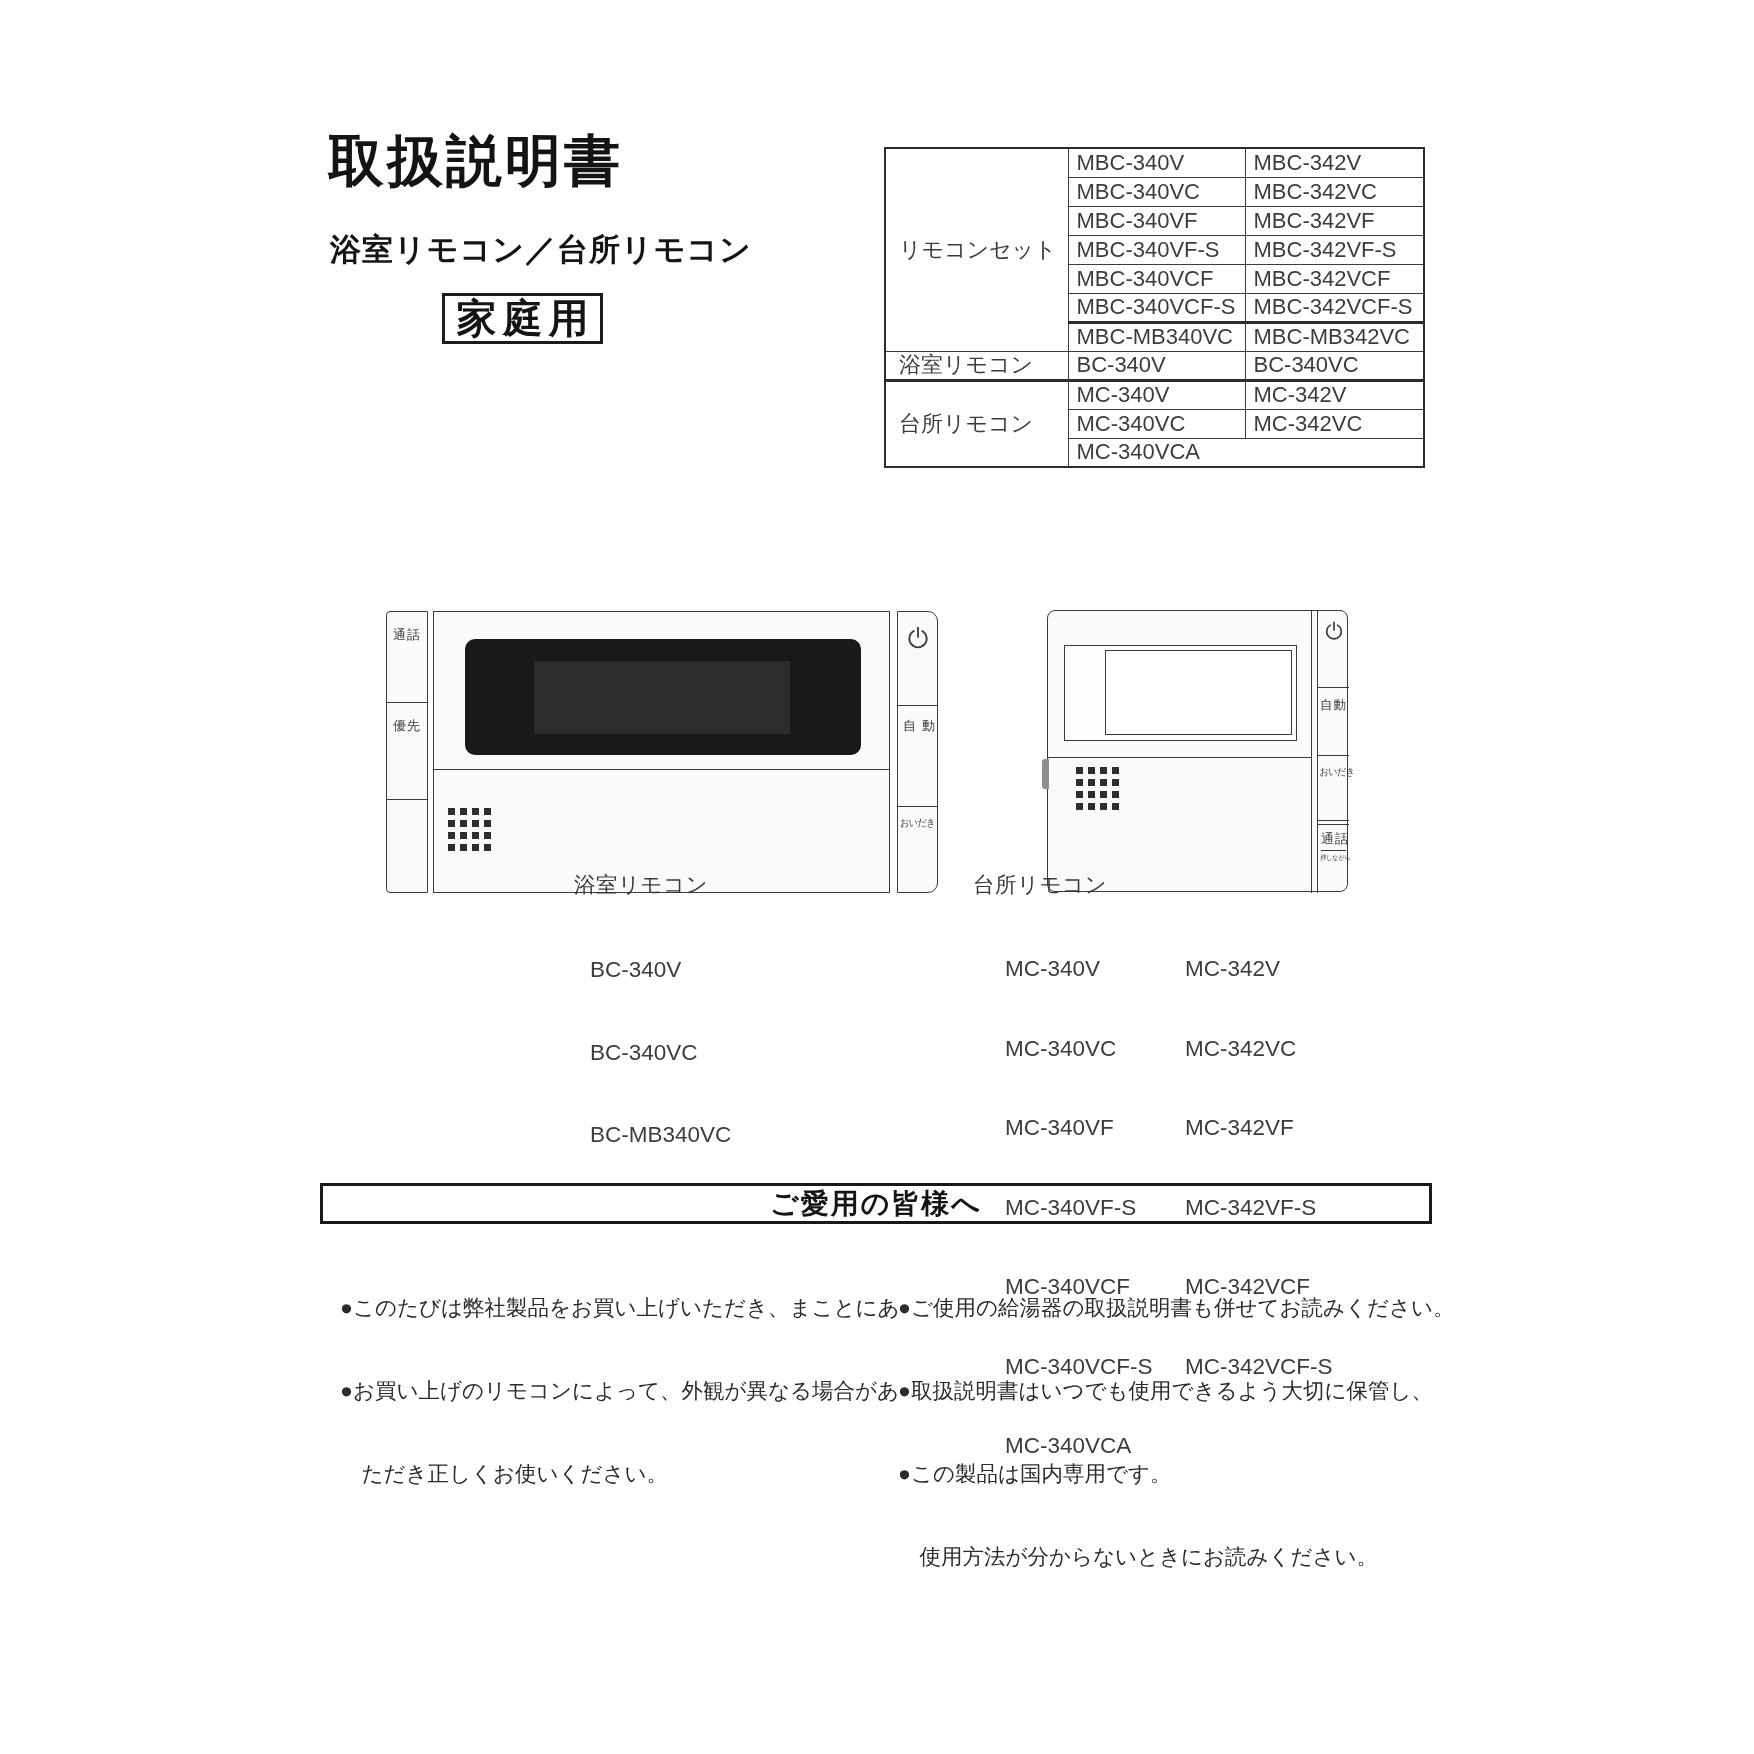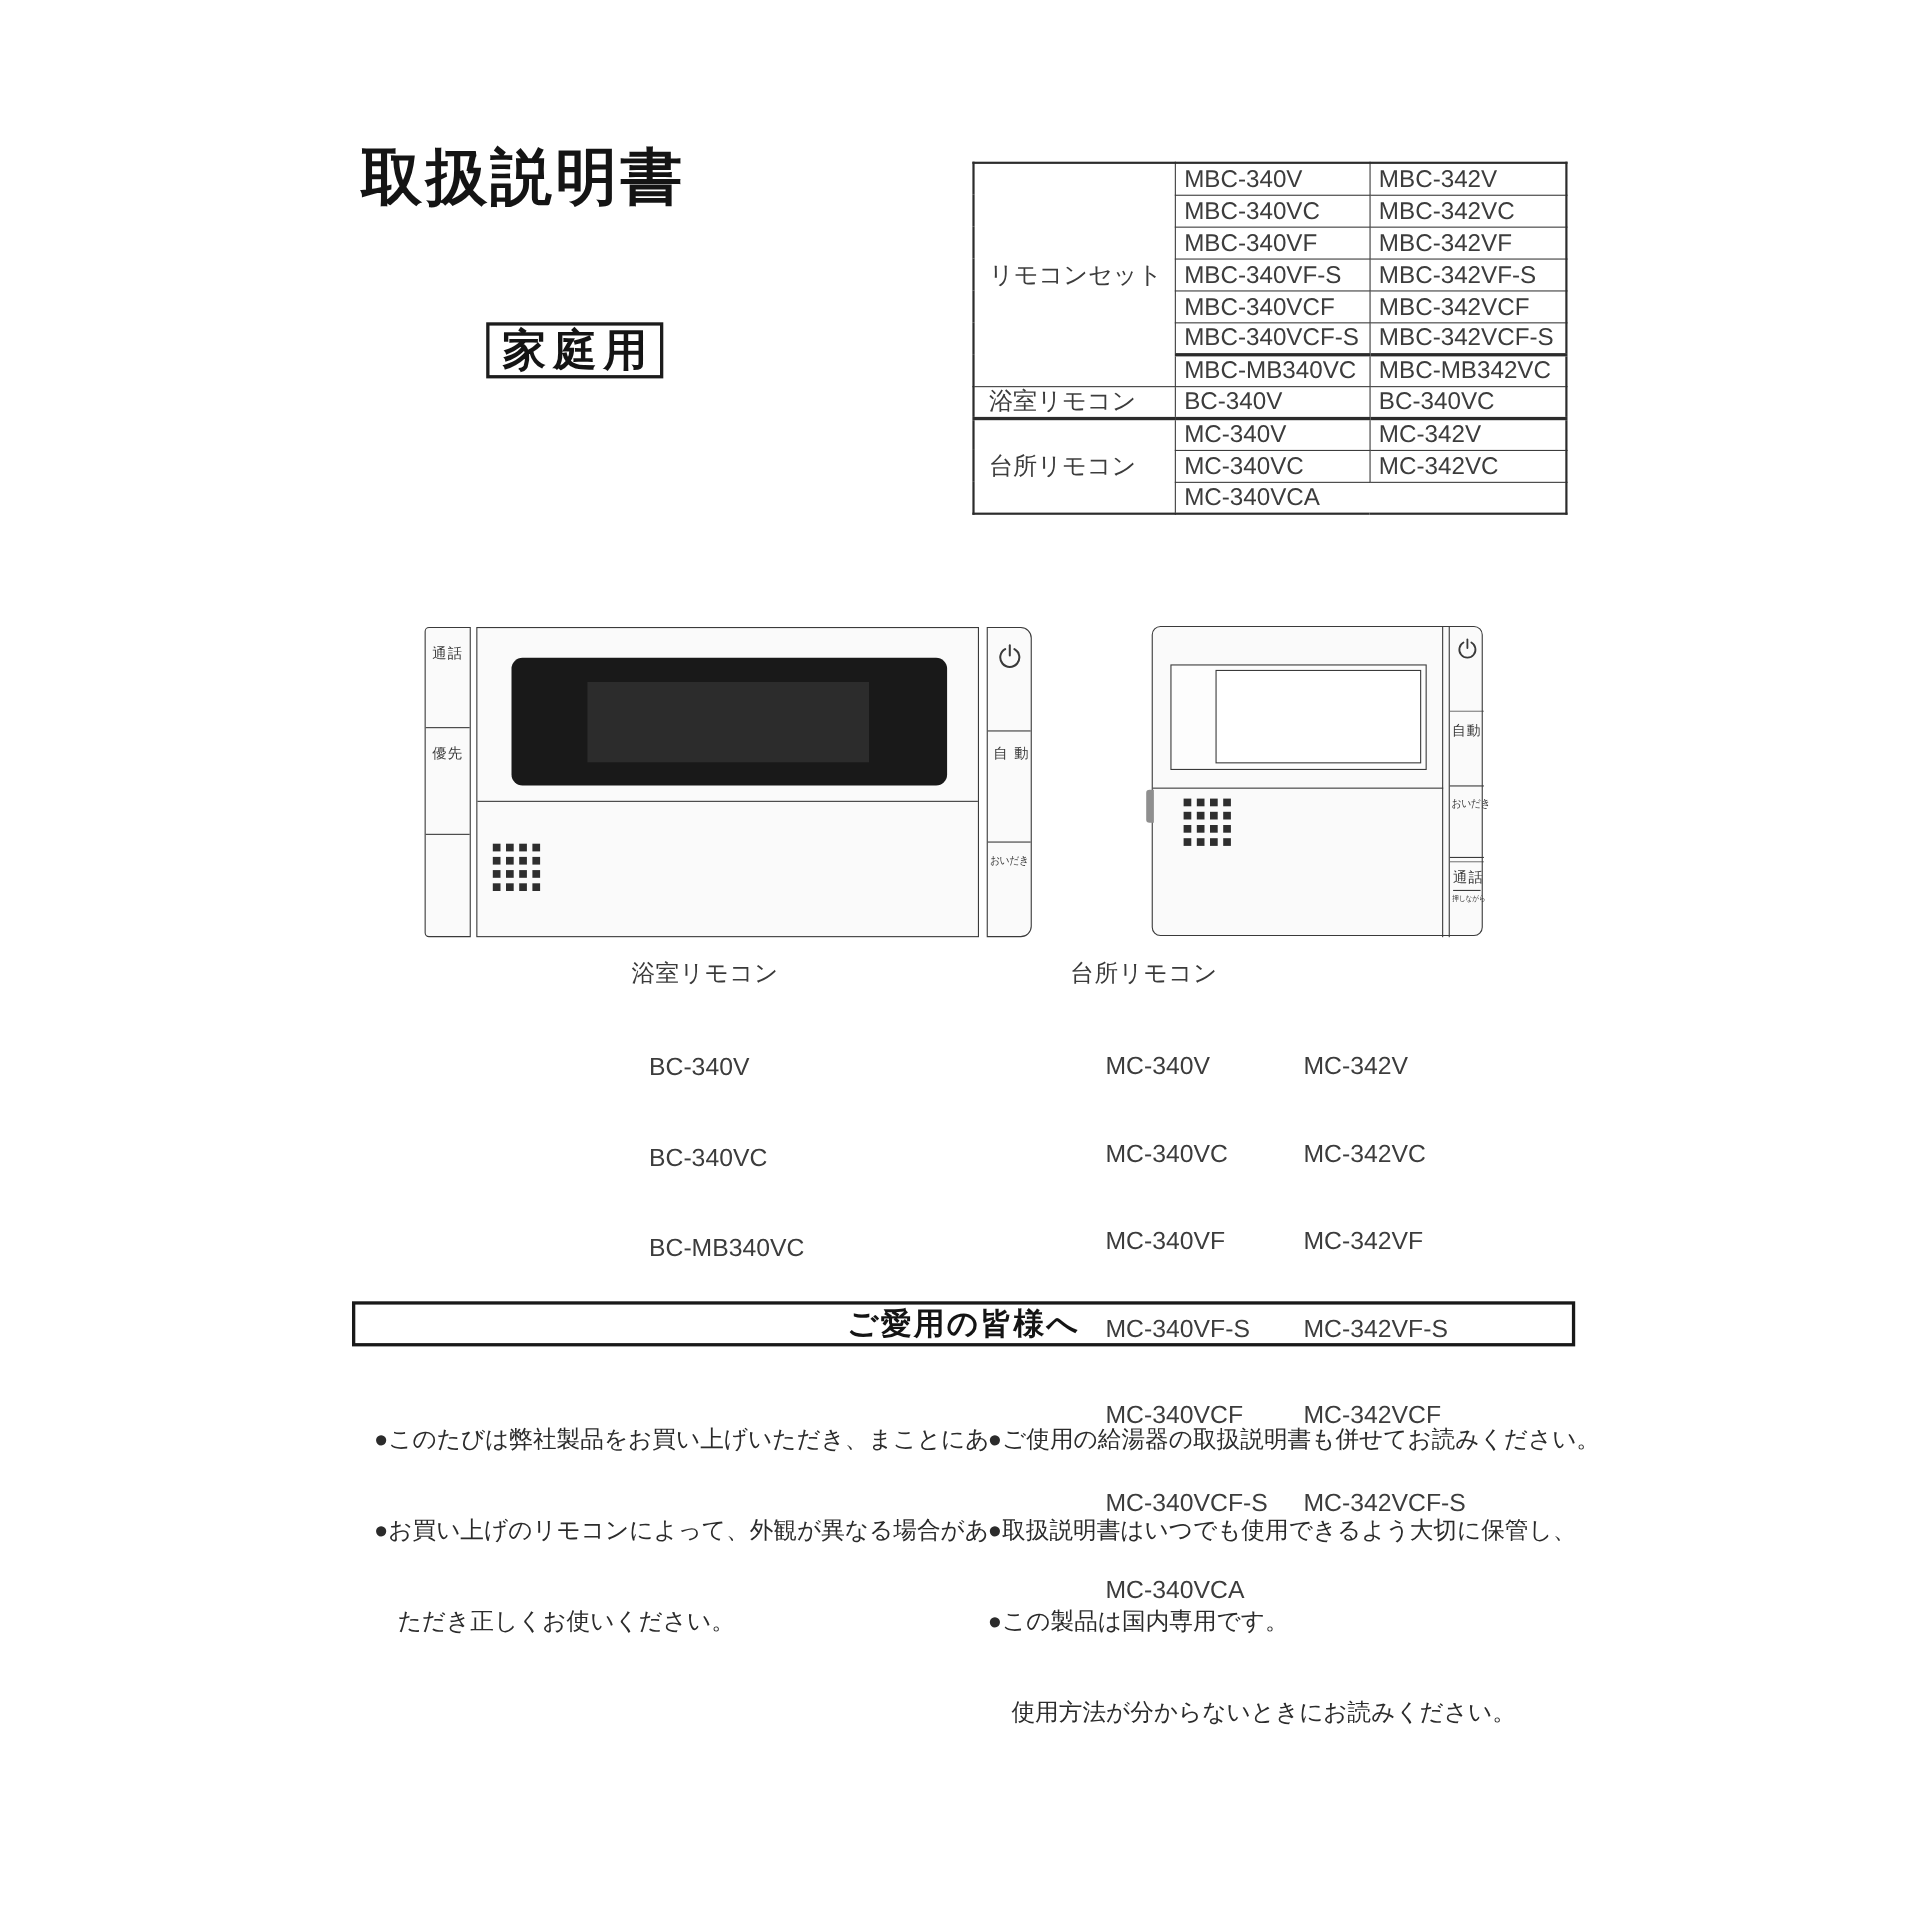--- a/index.html
+++ b/index.html
@@ -42,21 +42,21 @@
     border: 1.6px solid #3c3c3c;
     height: 29px;
     font-size: 22px; font-weight: 400; color: #3c3c3c;
     padding: 0 0 0 8px; white-space: nowrap; overflow: visible;
     vertical-align: middle; line-height: 1;
   }
   table.model-table td.lbl { padding-left: 13px; }
   table.model-table td.thick { border-top: 3px solid #2c2c2c; }
 
   
-  .rc-bg { background: #fafafa; }
+  .rc-bg { background: #fafafa; margin-top: 41px; }
   .rc-bd { border: 1.6px solid #3a3a3a; }
   .btn-label { font-size: 13px; color: #3a3a3a; text-align: center; letter-spacing: 1px; white-space: nowrap; }
   .dots { display: grid; grid-template-columns: repeat(4, 7px); grid-auto-rows: 7px; gap: 5px; }
   .dots i { display: block; background: #2e2e2e; }
 
   
   .bath-rc { left: 386px; top: 570px; width: 552px; height: 282px; }
   .bath-strip {
     left: 0; top: 0; width: 42px; height: 282px;
     border-radius: 4px 0 0 4px;
@@ -129,20 +129,21 @@
   .notice-right { left: 898px; top: 1242px; }
 
   svg.power { display: inline-block; }
 </style>
 </head>
 <body>
 
 <div class="page">
 
   <div class="abs main-title">取扱説明書</div>
+  <div class="abs subtitle">浴室リモコン／台所リモコン</div>
   <div class="abs badge">家庭用</div>
 
   <table class="abs model-table">
     <colgroup>
         <col style="width:183px">
         <col style="width:177px">
         <col style="width:179px">
       </colgroup>
     <tbody>
       <tr>

